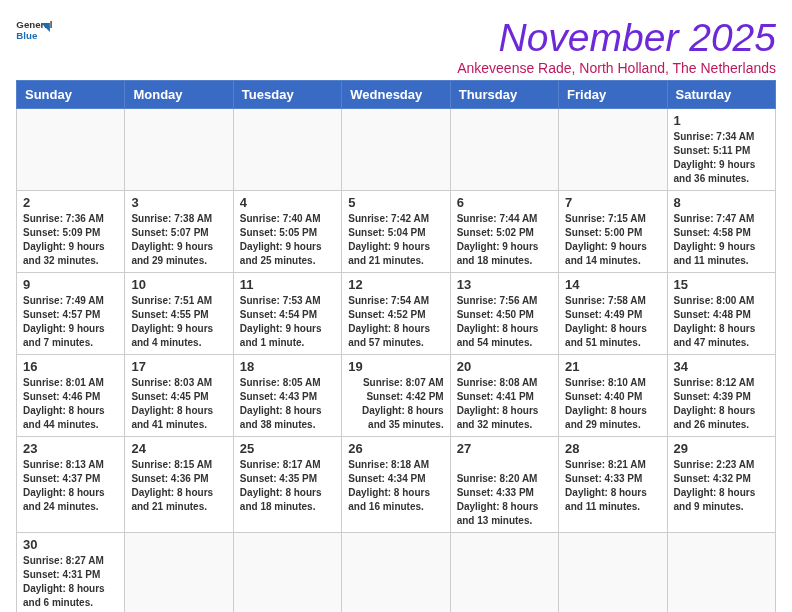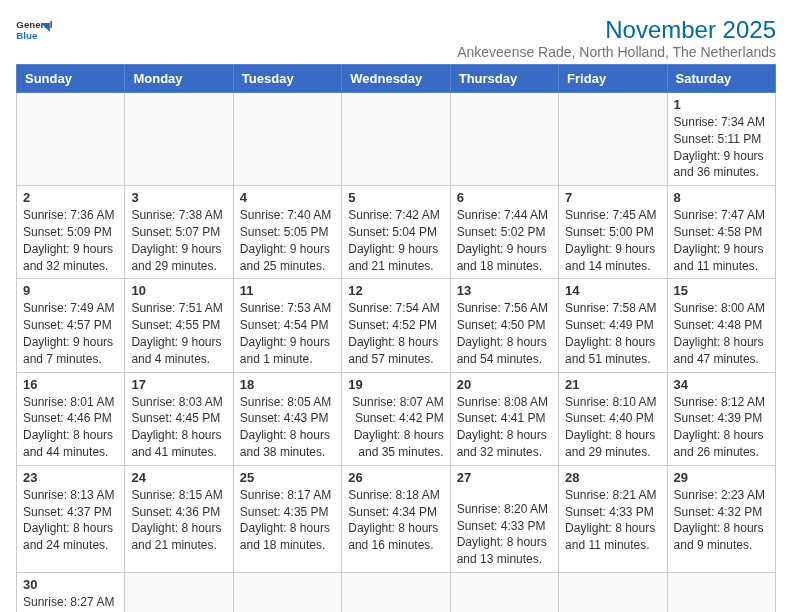--- a/index.html
+++ b/index.html
@@ -22,27 +22,28 @@
       gap: 4px;
     }
     .logo-icon {
       width: 36px;
       height: 30px;
     }
     .title-area {
       text-align: right;
     }
     .main-title {
-      font-size: 24px;
+      font-size: 39px;
       font-weight: normal;
-      color: #0369a1;
+      color: #6d28d9;
+      font-style: italic;
     }
     .subtitle {
       font-size: 14px;
-      color: #737373;
+      color: #be185d;
     }
     .calendar {
       width: 100%;
       border-collapse: collapse;
       border: 1px solid #1d4ed8;
     }
     .calendar th {
       background-color: #3a6bc4;
       color: white;
       font-size: 13px;
@@ -61,23 +62,24 @@
       min-height: 80px;
       height: 80px;
     }
     .day-number {
       font-size: 13px;
       font-weight: bold;
       display: block;
       margin-bottom: 2px;
     }
     .day-info {
-      font-size: 12px;
+      font-size: 10px;
       line-height: 1.4;
       color: #333;
+      font-weight: bold;
     }
     .empty-cell {
       background: #f9f9f9;
     }
   </style>
 </head>
 <body>
 
 <div class="header-area">
   <div class="logo">
@@ -152,21 +154,21 @@
         </td>
         <td>
           <span class="day-number">6</span>
           <div class="day-info" style="white-space: pre-line;">Sunrise: 7:44 AM
 Sunset: 5:02 PM
 Daylight: 9 hours
 and 18 minutes.</div>
         </td>
         <td>
           <span class="day-number">7</span>
-          <div class="day-info" style="white-space: pre-line;">Sunrise: 7:45 AM
+          <div class="day-info" style="white-space: pre-line;">Sunrise: 7:15 AM
 Sunset: 5:00 PM
 Daylight: 9 hours
 and 14 minutes.</div>
         </td>
         <td>
           <span class="day-number">8</span>
           <div class="day-info" style="white-space: pre-line;">Sunrise: 7:47 AM
 Sunset: 4:58 PM
 Daylight: 9 hours
 and 11 minutes.</div>

